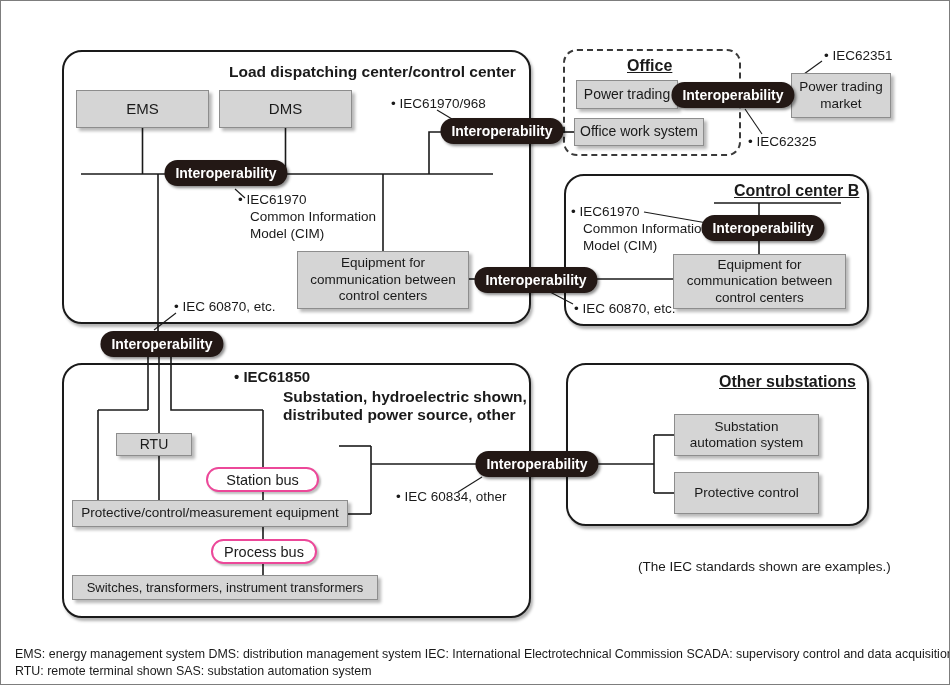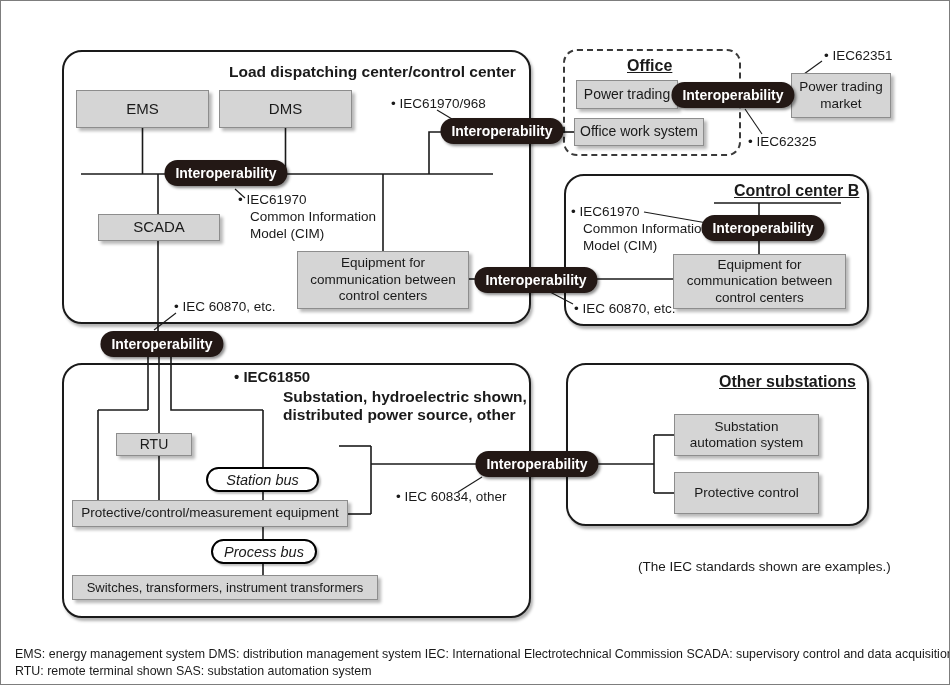--- a/index.html
+++ b/index.html
@@ -18,23 +18,23 @@
   }
   svg.lines{position:absolute;left:0;top:0;z-index:2;pointer-events:none;}
   .gbox{
     position:absolute;background:#d5d5d5;border:1px solid #8d8d8d;
     box-shadow:3px 3px 3px rgba(0,0,0,0.28);box-sizing:border-box;
     display:flex;align-items:center;justify-content:center;text-align:center;
     font-size:14px;line-height:1.22;z-index:3;color:#1a1a1a;
   }
   .nowrap{white-space:nowrap;}
   .wpill{
-    position:absolute;background:#ffffff;border:2px solid #000000;border-radius:999px;
+    position:absolute;background:#ffffff;border:2px solid #ec4899;border-radius:999px;
     box-sizing:border-box;display:flex;align-items:center;justify-content:center;
-    font-size:14.5px;z-index:3;box-shadow:2px 2px 2px rgba(0,0,0,0.25);font-style:italic;
+    font-size:14.5px;z-index:3;box-shadow:2px 2px 2px rgba(0,0,0,0.25);
   }
   .dpill{
     position:absolute;transform:translate(-50%,-50%);background:#231815;color:#ffffff;
     border-radius:999px;height:26px;line-height:26px;padding:0 11px;
     font-size:14px;font-weight:bold;white-space:nowrap;z-index:4;
     box-shadow:2px 2px 3px rgba(0,0,0,0.45);
   }
   .title{position:absolute;font-weight:bold;font-size:16px;z-index:3;white-space:nowrap;text-decoration:underline;}
   .stitle{position:absolute;font-weight:bold;font-size:15.5px;z-index:3;white-space:nowrap;}
   .ann{position:absolute;font-size:13.5px;z-index:3;white-space:nowrap;}
@@ -105,21 +105,20 @@
   <div class="stitle" style="left:228px;top:62px;">Load dispatching center/control center</div>
   <div class="title" style="left:626px;top:56px;">Office</div>
   <div class="title" style="left:733px;top:181px;">Control center B</div>
   <div class="title" style="left:718px;top:372px;">Other substations</div>
   <div class="stitle" style="left:233px;top:367px;font-size:15px;">• IEC61850</div>
   <div class="stitle" style="left:282px;top:387px;">Substation, hydroelectric shown,</div>
   <div class="stitle" style="left:282px;top:405px;">distributed power source, other</div>
 
   <div class="gbox" style="left:218px;top:89px;width:133px;height:38px;font-size:15px;">DMS</div>
   <div class="gbox" style="left:75px;top:89px;width:133px;height:38px;font-size:15px;">EMS</div>
-  <div class="gbox" style="left:97px;top:213px;width:122px;height:27px;font-size:15px;">SCADA</div>
   <div class="gbox" style="left:296px;top:250px;width:172px;height:58px;font-size:13.5px;padding:0 4px;">Equipment for communication between control centers</div>
 
   <div class="gbox nowrap" style="left:575px;top:79px;width:102px;height:29px;">Power trading</div>
   <div class="gbox nowrap" style="left:573px;top:117px;width:130px;height:28px;">Office work system</div>
   <div class="gbox" style="left:790px;top:72px;width:100px;height:45px;font-size:13.5px;padding:0 5px;">Power trading market</div>
 
   <div class="gbox" style="left:672px;top:253px;width:173px;height:55px;font-size:13.5px;padding:0 4px;">Equipment for communication between control centers</div>
 
   <div class="gbox" style="left:115px;top:432px;width:76px;height:23px;">RTU</div>
   <div class="wpill" style="left:205px;top:466px;width:113px;height:25px;">Station bus</div>

